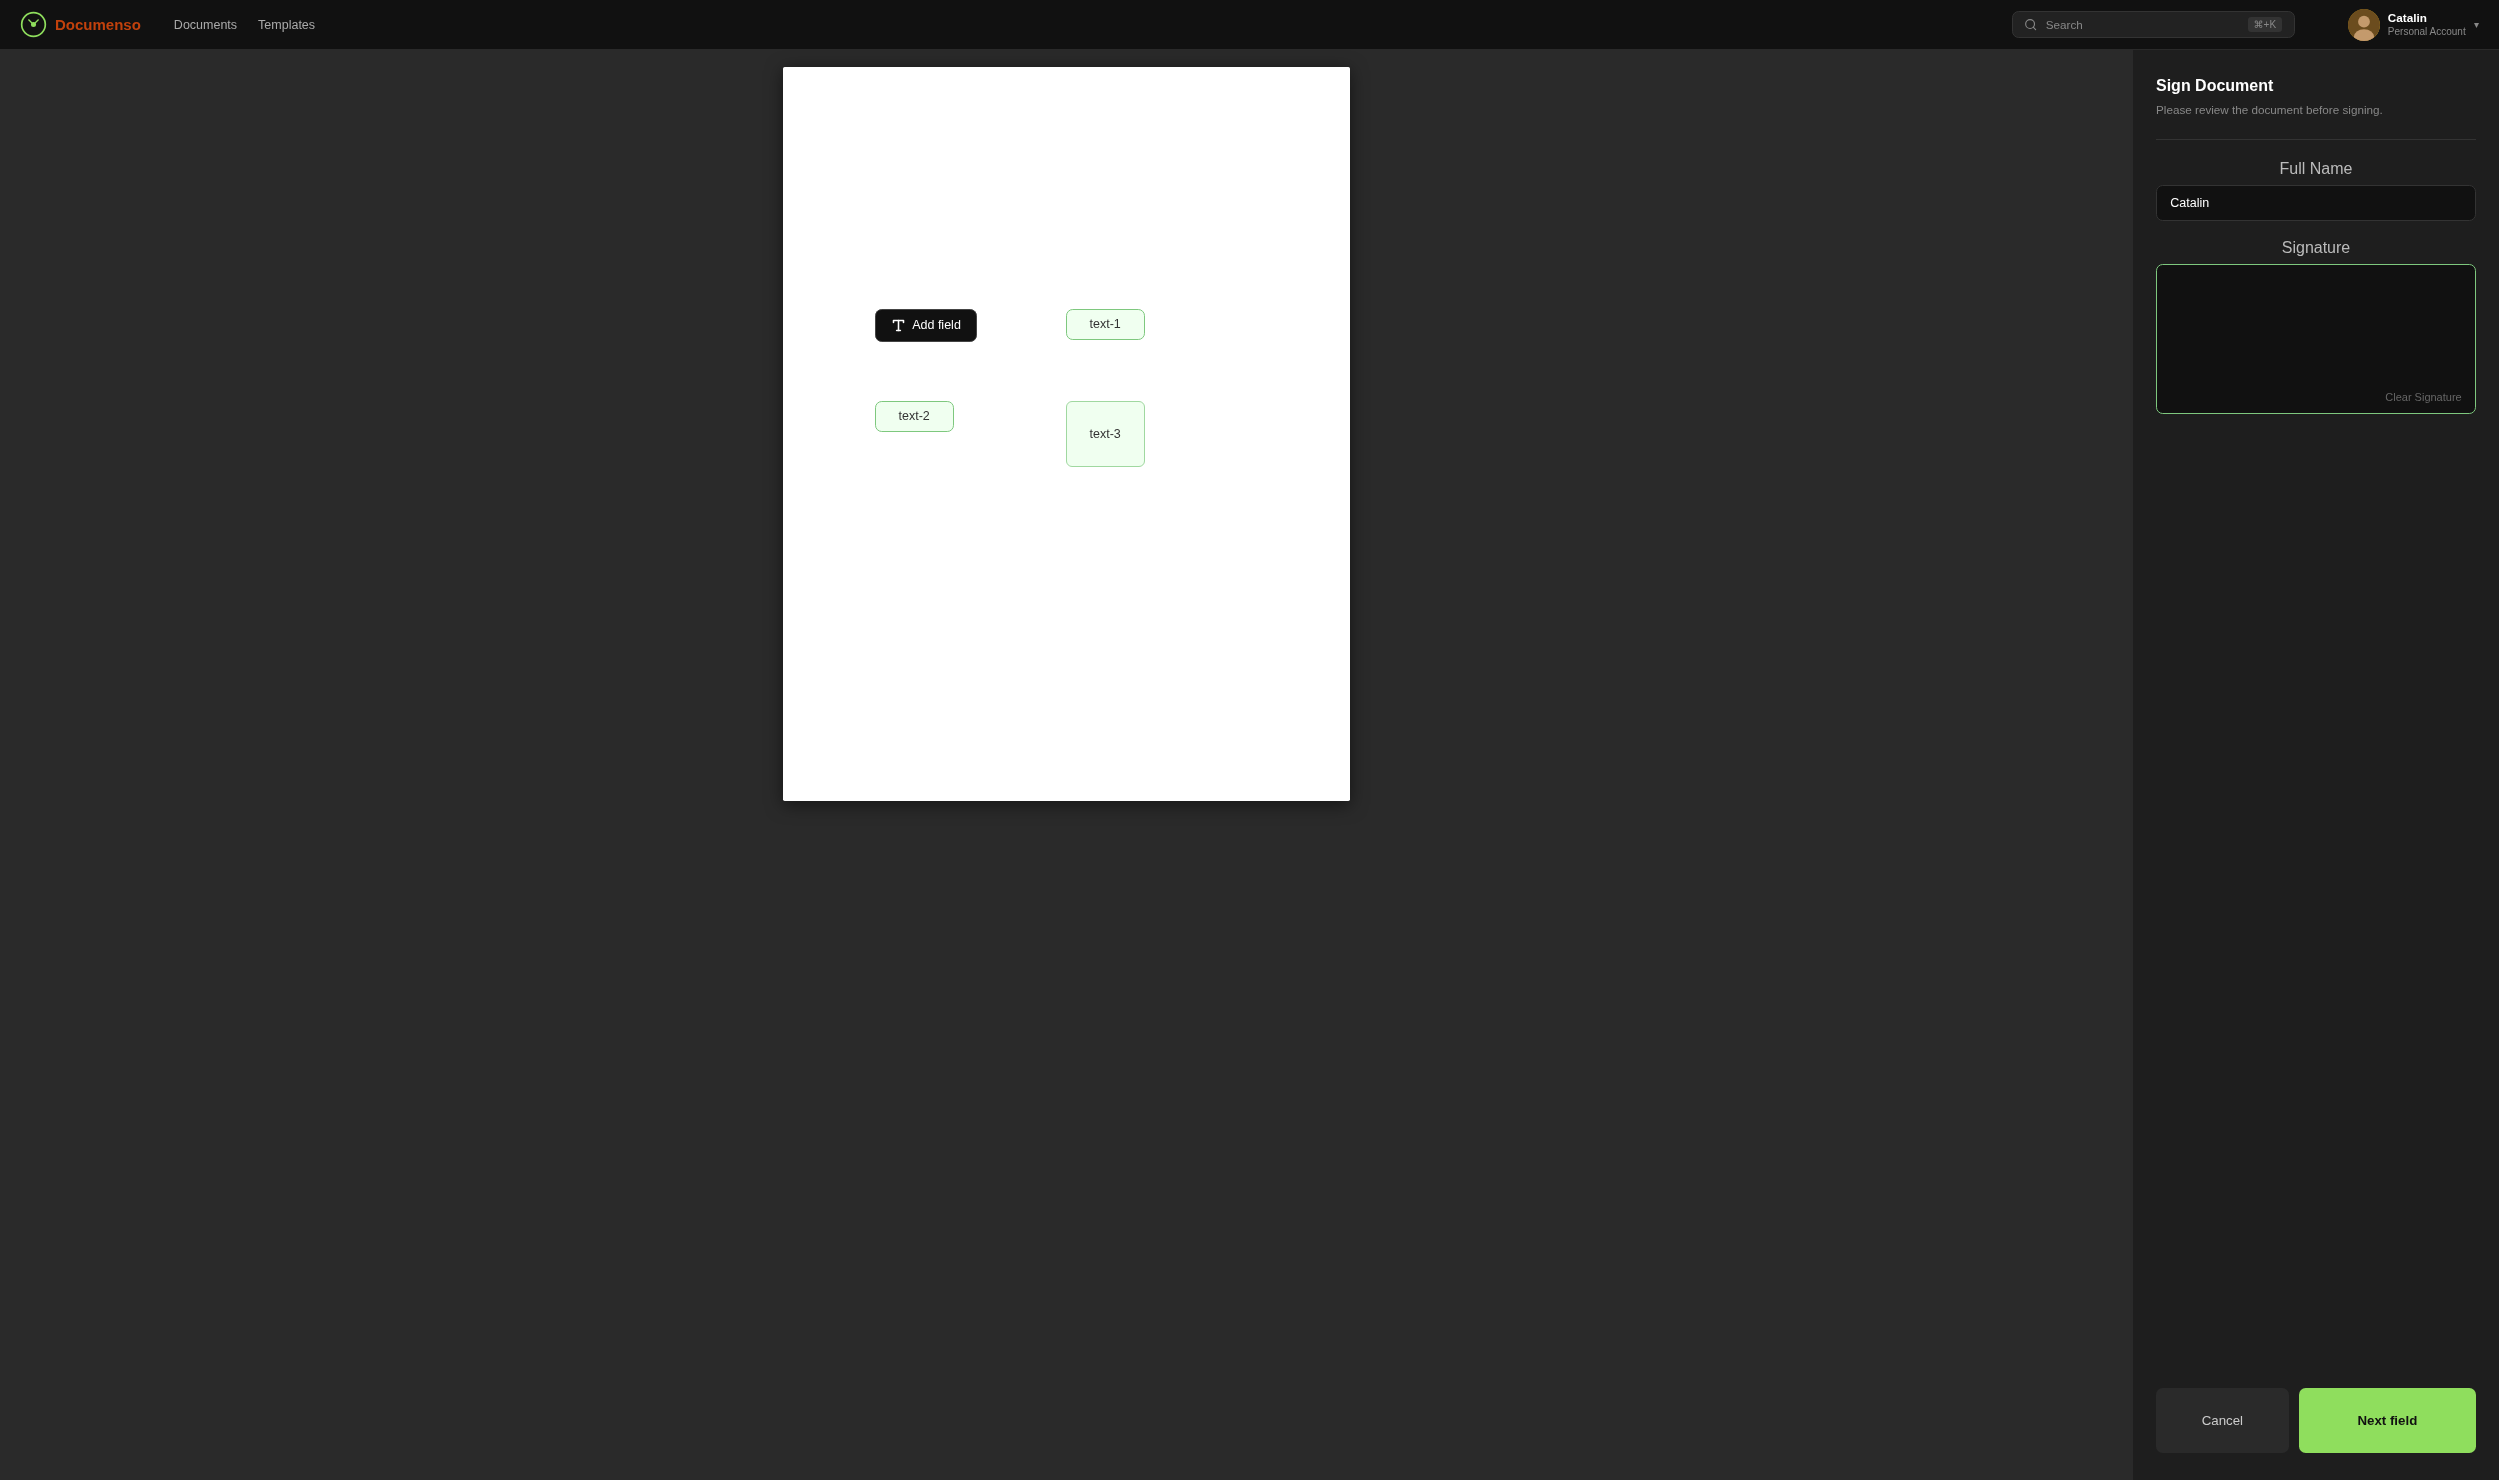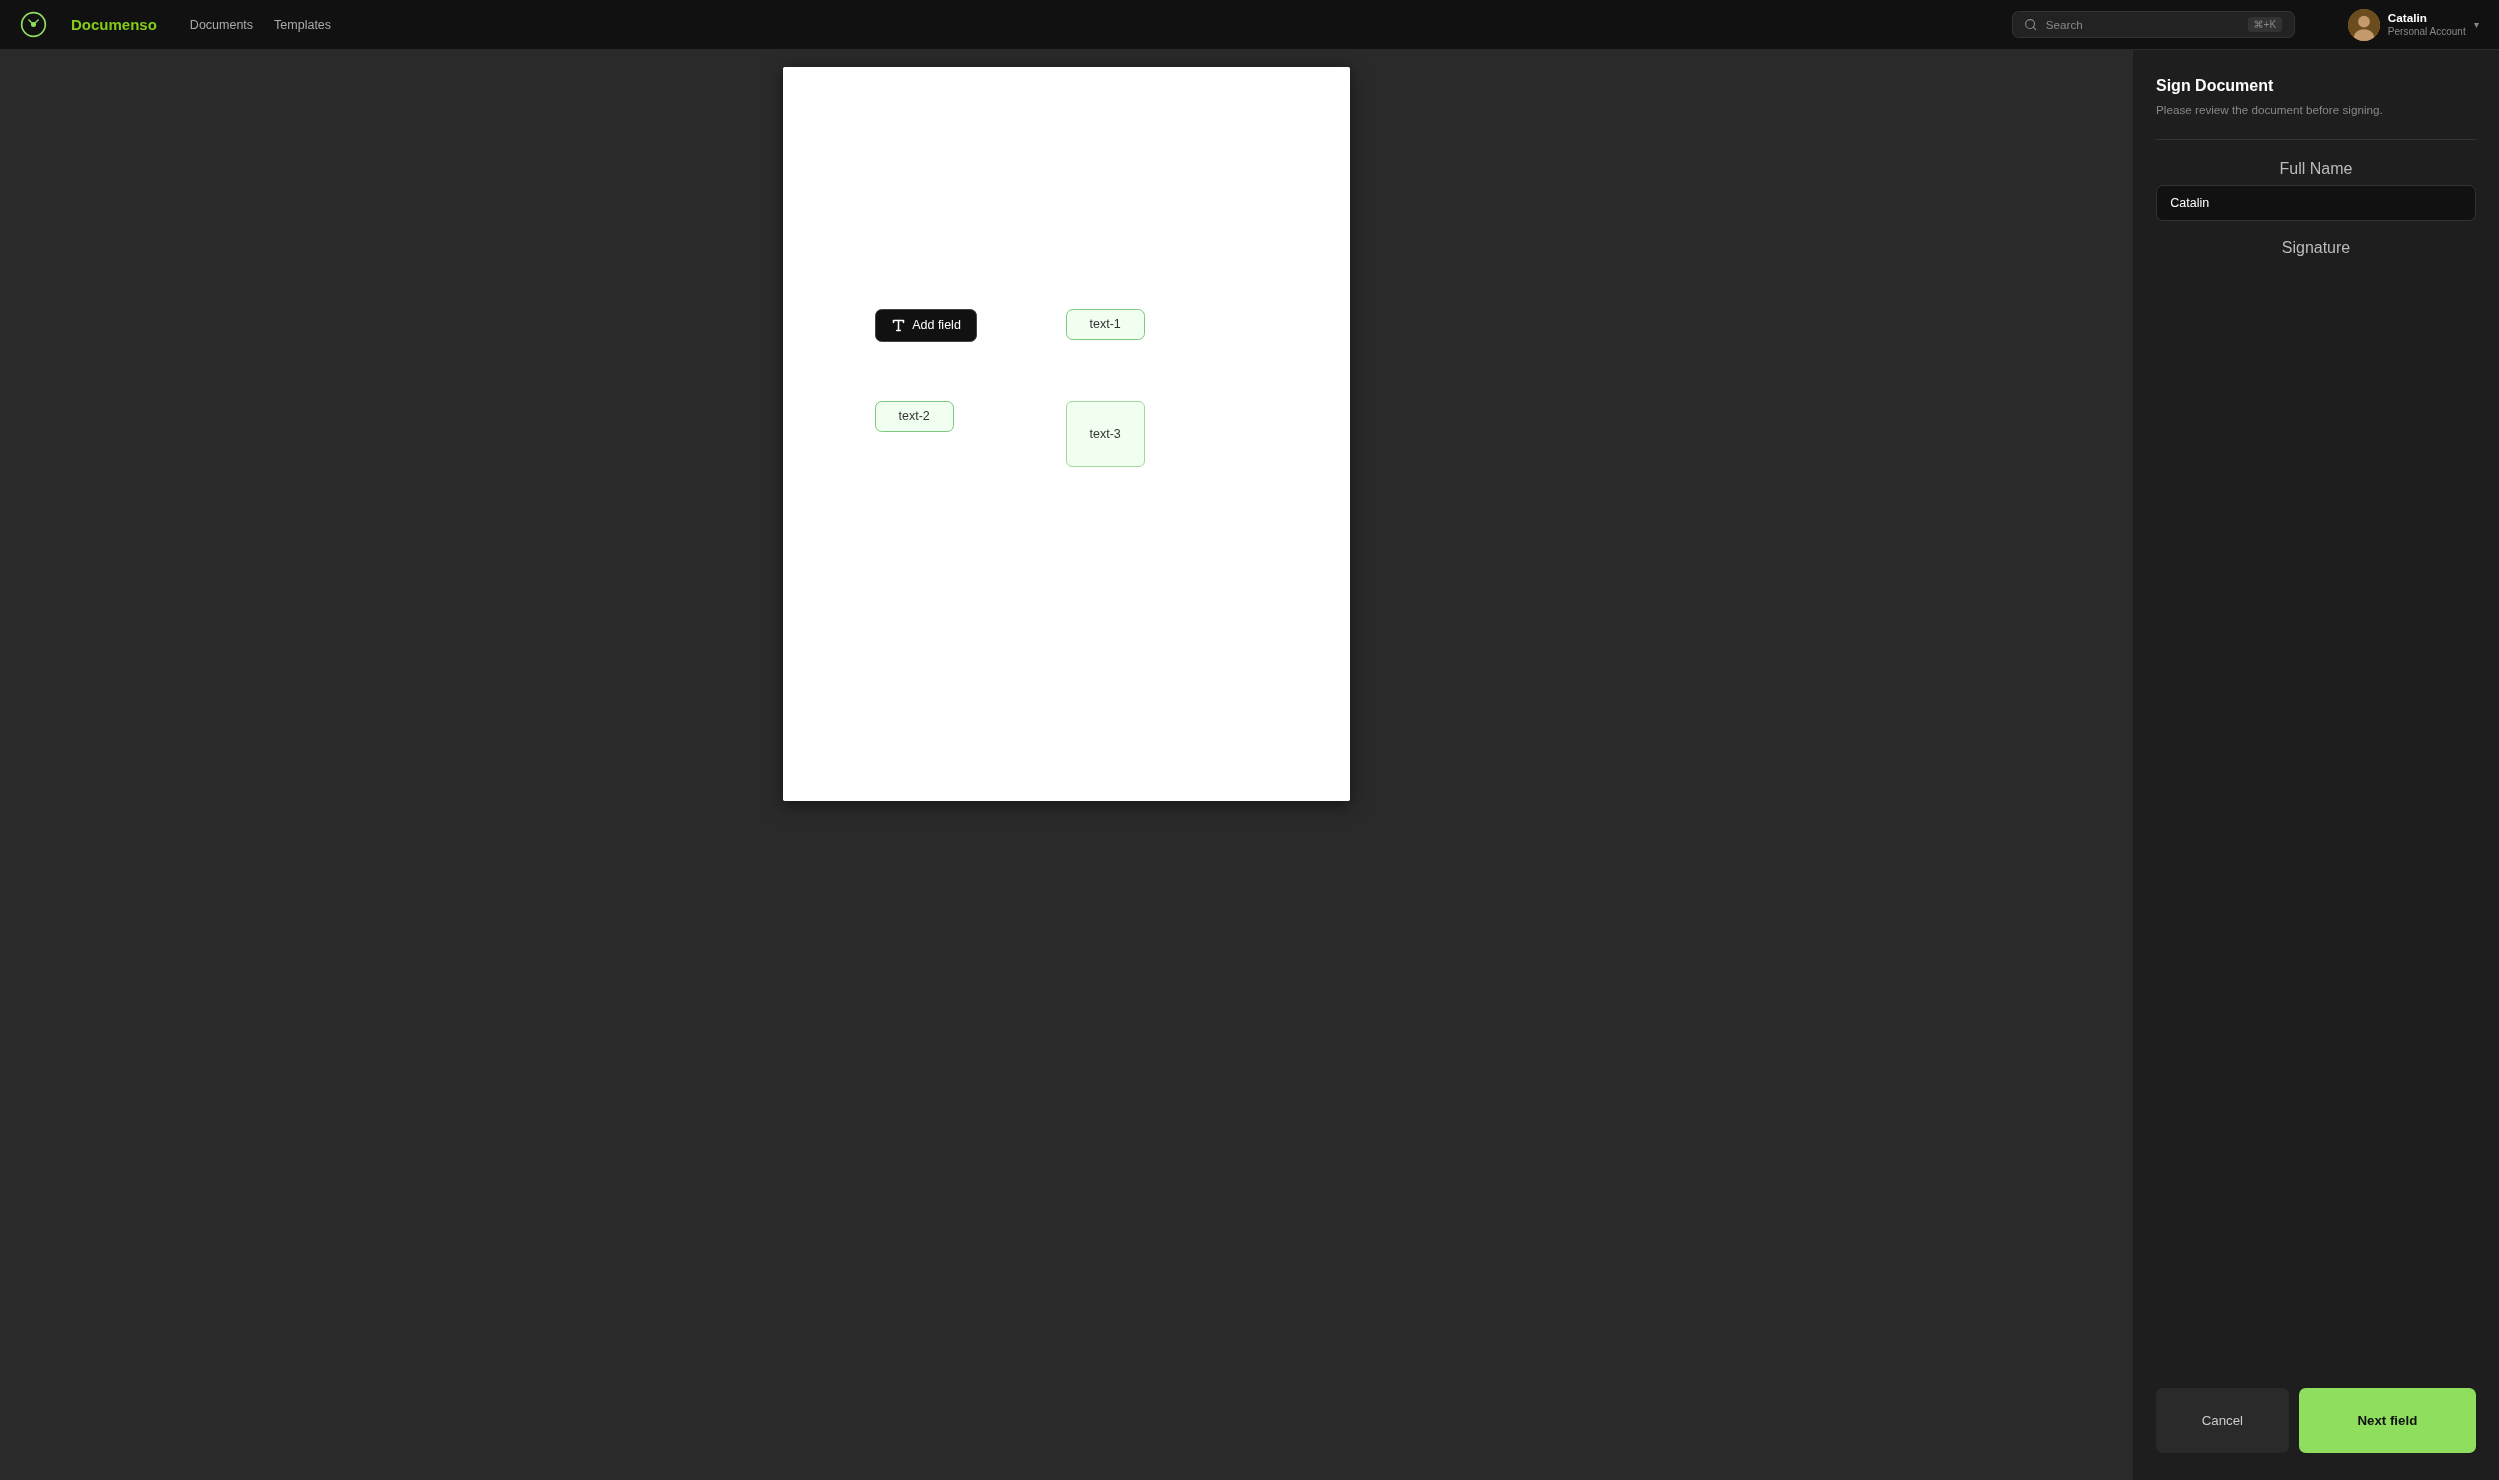--- a/index.html
+++ b/index.html
@@ -17,24 +17,24 @@
       align-items: center;
       background: #111;
       height: 50px;
       padding: 0 20px;
       gap: 33px;
       border-bottom: 0.8px solid #2a2a2a;
     }
     .brand {
       display: flex;
       align-items: center;
-      gap: 24px;
+      gap: 8px;
       font-size: 15px;
       font-weight: 600;
-      color: #84cc16;
+      color: #c2410c;
     }
     .brand-icon {
       width: 27px;
       height: 27px;
     }
     .nav-links {
       display: flex;
       gap: 21px;
     }
     .nav-link {
@@ -335,20 +335,23 @@
 
   <div class="sign-panel">
     <div class="sign-title">Sign Document</div>
     <div class="sign-subtitle">Please review the document before signing.</div>
     <hr class="divider">
 
     <div class="field-label">Full Name</div>
     <input class="text-input" type="text" value="Catalin" style="">
 
     <div class="field-label">Signature</div>
+    <div class="signature-area">
+      <span class="clear-sig">Clear Signature</span>
+    </div>
 
     <div class="spacer"></div>
 
     <div class="action-buttons">
       <button class="btn-cancel">Cancel</button>
       <button class="btn-next">Next field</button>
     </div>
   </div>
 
 </div>

